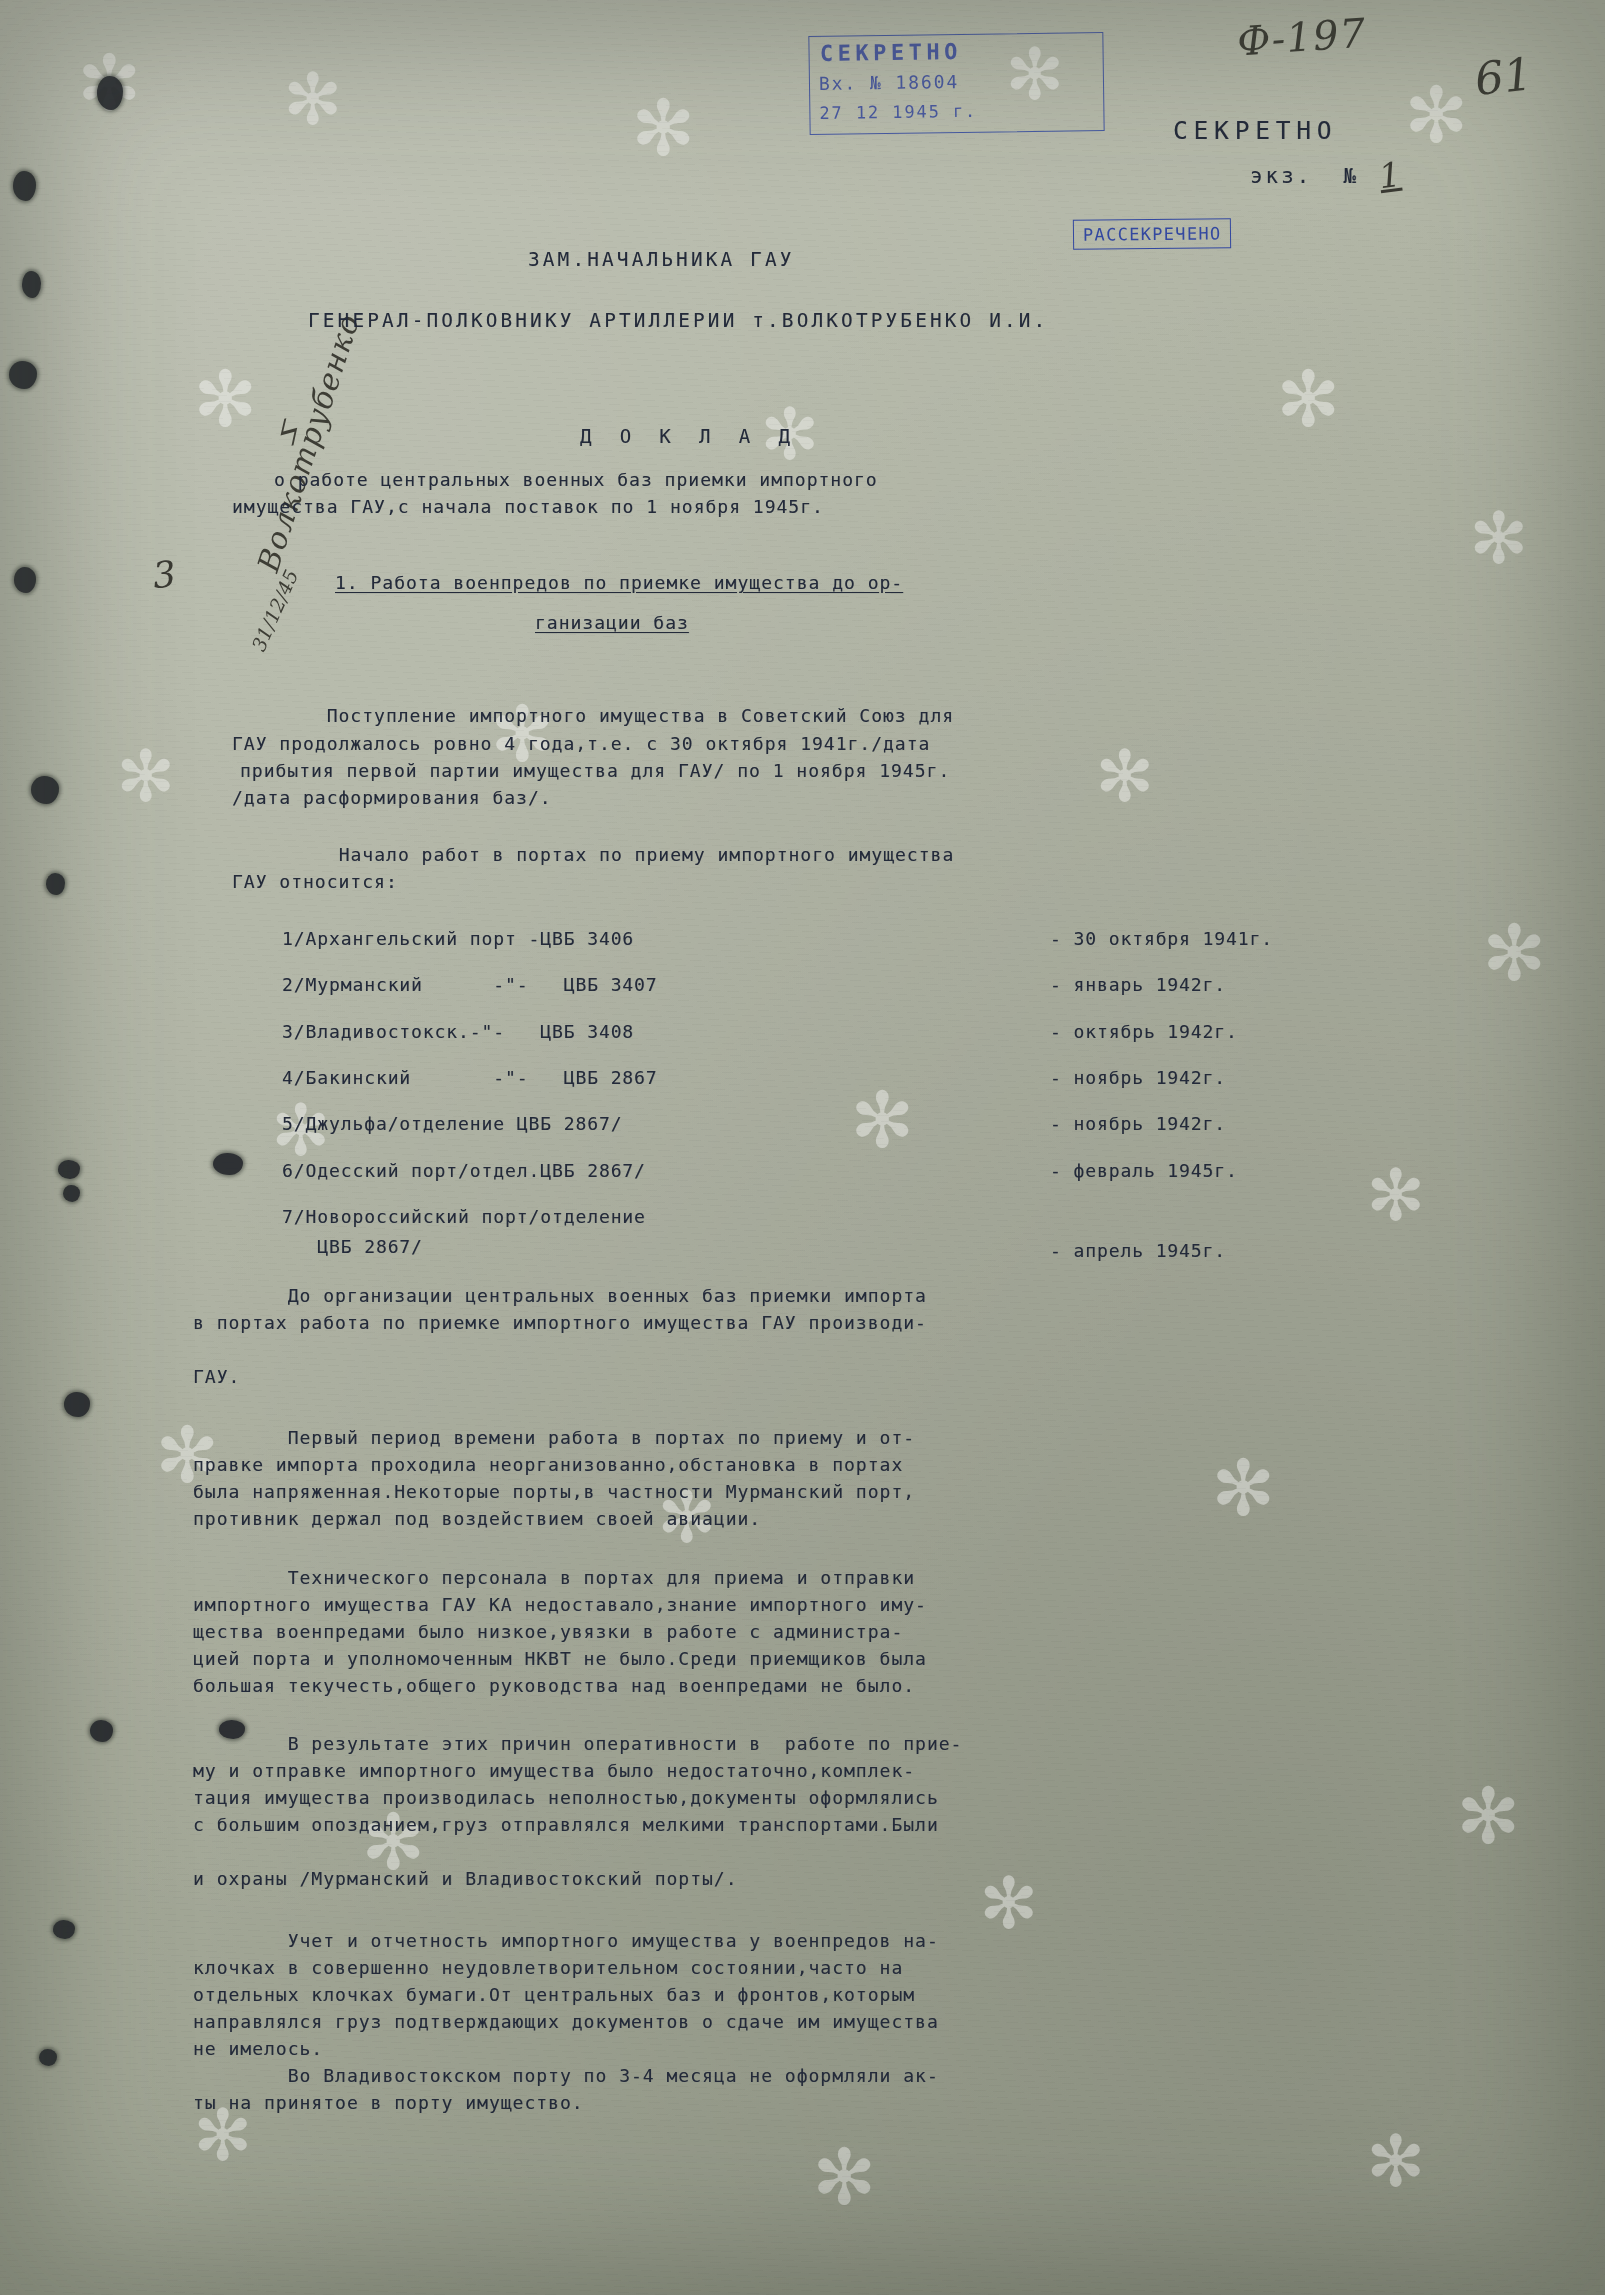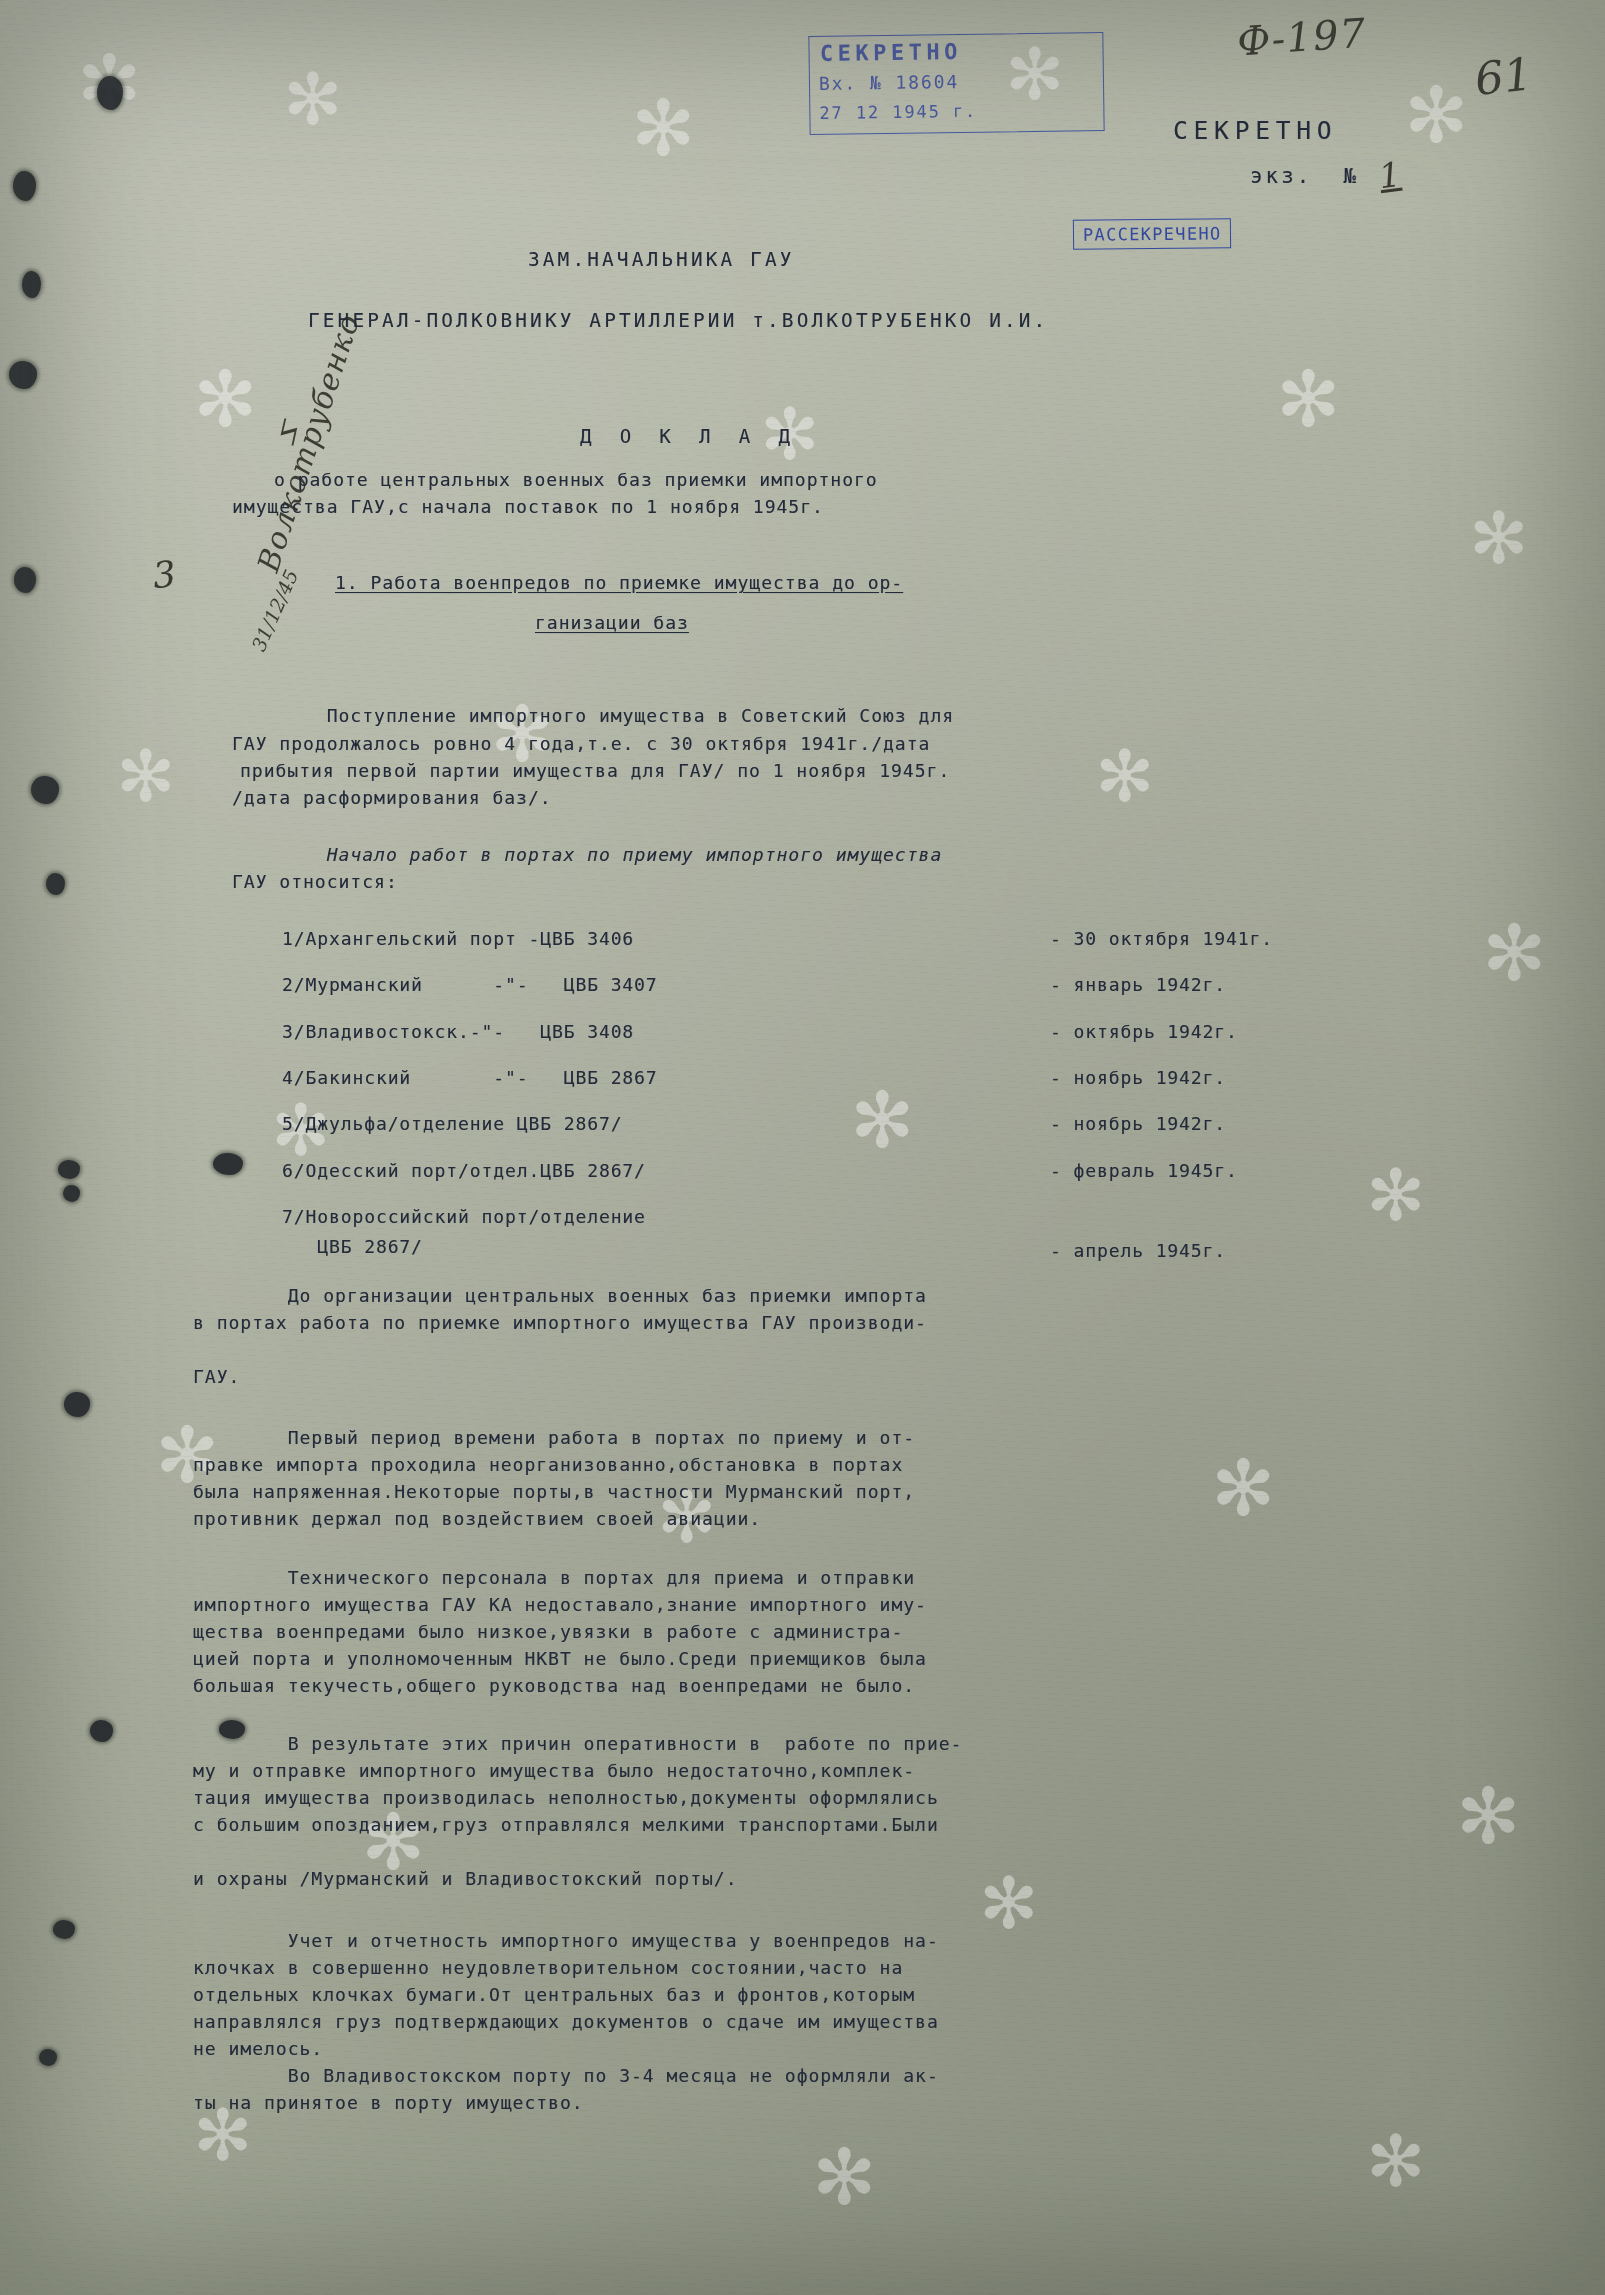--- a/index.html
+++ b/index.html
@@ -252,21 +252,21 @@
   <div class="t body-line" style="left:232px; top:496px;">имущества ГАУ,с начала поставок по 1 ноября 1945г.</div>
 
   <div class="t body-line ul" style="left:335px; top:572px;">1. Работа военпредов по приемке имущества до ор-</div>
   <div class="t body-line ul" style="left:535px; top:612px;">ганизации баз</div>
 
   <div class="t body-line" style="left:232px; top:705px;">        Поступление импортного имущества в Советский Союз для</div>
   <div class="t body-line" style="left:232px; top:733px;">ГАУ продолжалось ровно 4 года,т.е. с 30 октября 1941г./дата</div>
   <div class="t body-line" style="left:240px; top:760px;">прибытия первой партии имущества для ГАУ/ по 1 ноября 1945г.</div>
   <div class="t body-line" style="left:232px; top:787px;">/дата расформирования баз/.</div>
 
-  <div class="t body-line" style="left:232px; top:844px;font-style:italic;">        Начало работ в портах по приему импортного имущества</div>
+  <div class="t body-line" style="left:244px; top:844px;">        Начало работ в портах по приему импортного имущества</div>
   <div class="t body-line" style="left:232px; top:871px;">ГАУ относится:</div>
 
   <div class="t list-row" style="left:282px; top:928px;">1/Архангельский порт -ЦВБ 3406</div>
   <div class="t list-right" style="left:1050px; top:928px;">- 30 октября 1941г.</div>
 
   <div class="t list-row" style="left:282px; top:974px;">2/Мурманский      -"-   ЦВБ 3407</div>
   <div class="t list-right" style="left:1050px; top:974px;">- январь 1942г.</div>
 
   <div class="t list-row" style="left:282px; top:1021px;">3/Владивостокск.-"-   ЦВБ 3408</div>
   <div class="t list-right" style="left:1050px; top:1021px;">- октябрь 1942г.</div>

